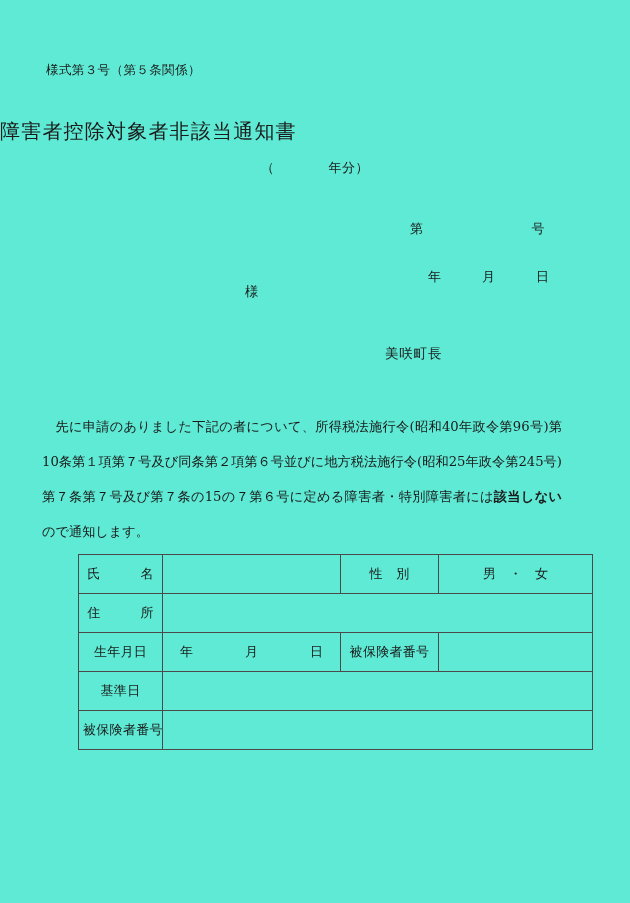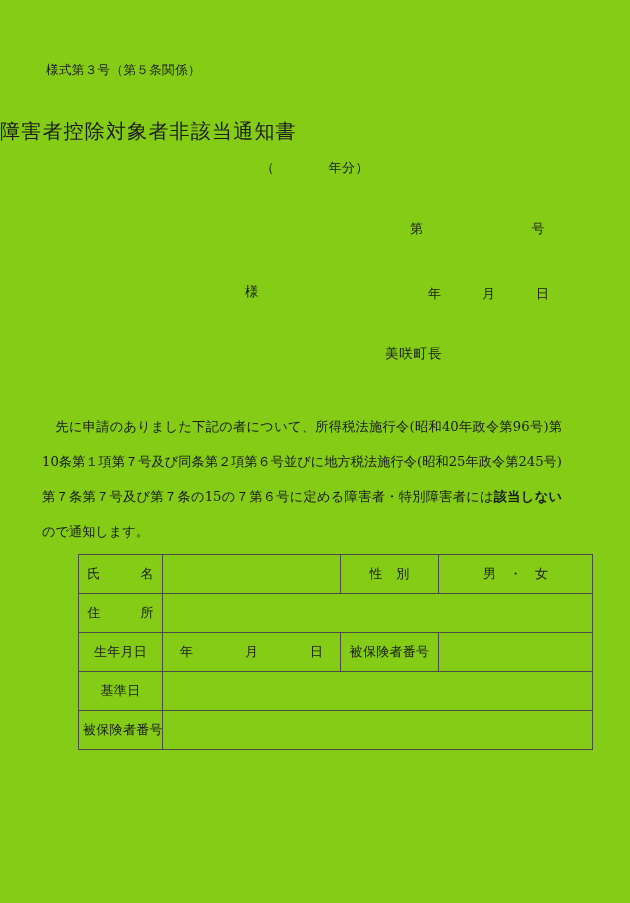--- a/index.html
+++ b/index.html
@@ -12,21 +12,21 @@
     width: 630px;
     height: 903px;
     position: relative;
     font-family: "DejaVu Serif", "Liberation Serif", serif;
     color: #1a1a1a;
     overflow: hidden;
   }
   .page {
     position: absolute;
     inset: 0;
-    background: #84cc16;
+    background: #5eead4;
   }
 
   
   .form-no {
     position: absolute;
     left: 46px;
     top: 62px;
     font-size: 12.5px;
     letter-spacing: 0.4px;
     white-space: pre;
@@ -60,21 +60,21 @@
     top: 190px;
     width: 190px;
     font-size: 13px;
     white-space: pre;
   }
   .ref-line {
     display: block;
     text-align: left;
     padding-left: 15px;
   }
-  .ref-line.number  { letter-spacing: 0.5px; margin-bottom: 17px; }
+  .ref-line.number  { letter-spacing: 0.5px; }
   .ref-line.date    { letter-spacing: 0.5px; padding-left: 33px; }
 
   
   .addressee {
     position: absolute;
     left: 245px;
     top: 283px;
     font-size: 13.5px;
     white-space: pre;
   }

